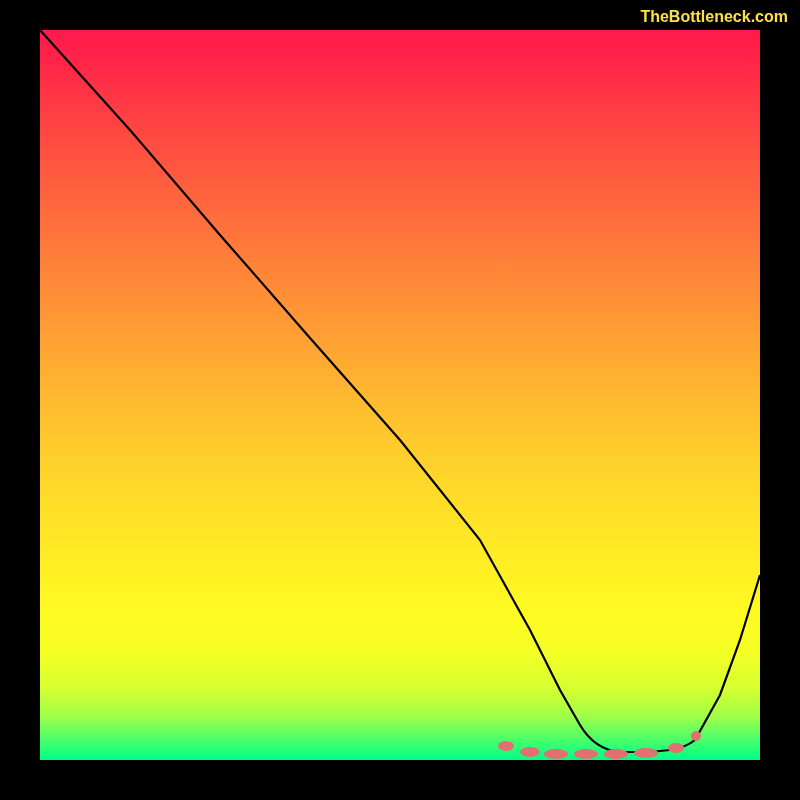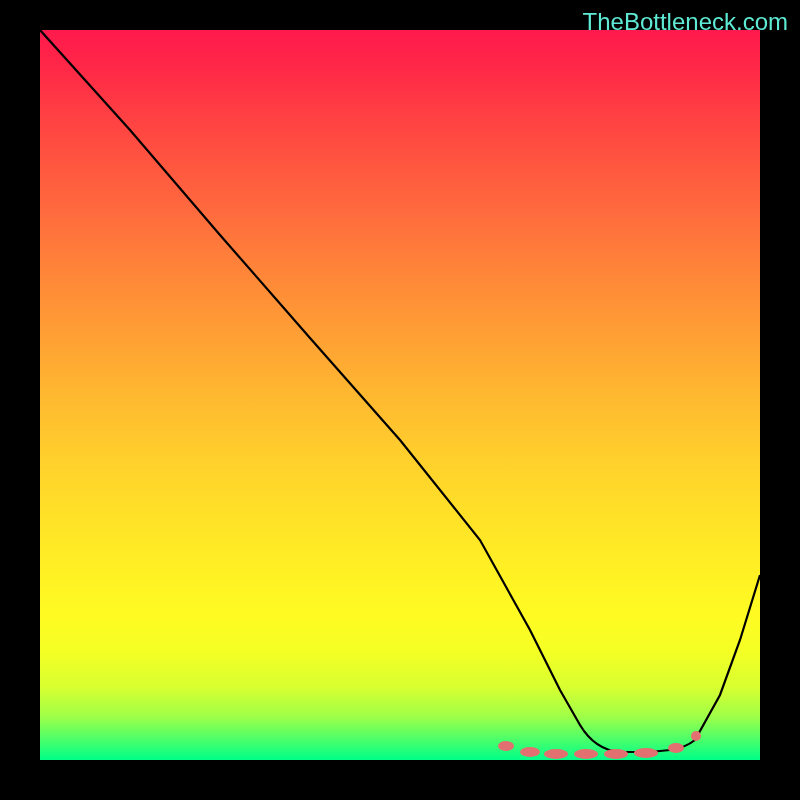--- a/index.html
+++ b/index.html
@@ -1,23 +1,23 @@
 <!DOCTYPE html>
 <html><head>
 <meta charset="utf-8">
 <style>
   * { margin: 0; padding: 0; box-sizing: border-box; }
   body { width: 800px; height: 800px; background: #000; position: relative; font-family: Arial, sans-serif; }
   .watermark {
     position: absolute;
     top: 8px;
     right: 12px;
-    color: #5eead4;
-    font-size: 24px;
-    font-weight: 400;
+    color: #fde047;
+    font-size: 16px;
+    font-weight: 700;
     z-index: 10;
   }
   .chart-area {
     position: absolute;
     left: 40px;
     top: 30px;
     width: 720px;
     height: 730px;
   }
   .gradient-bg {

